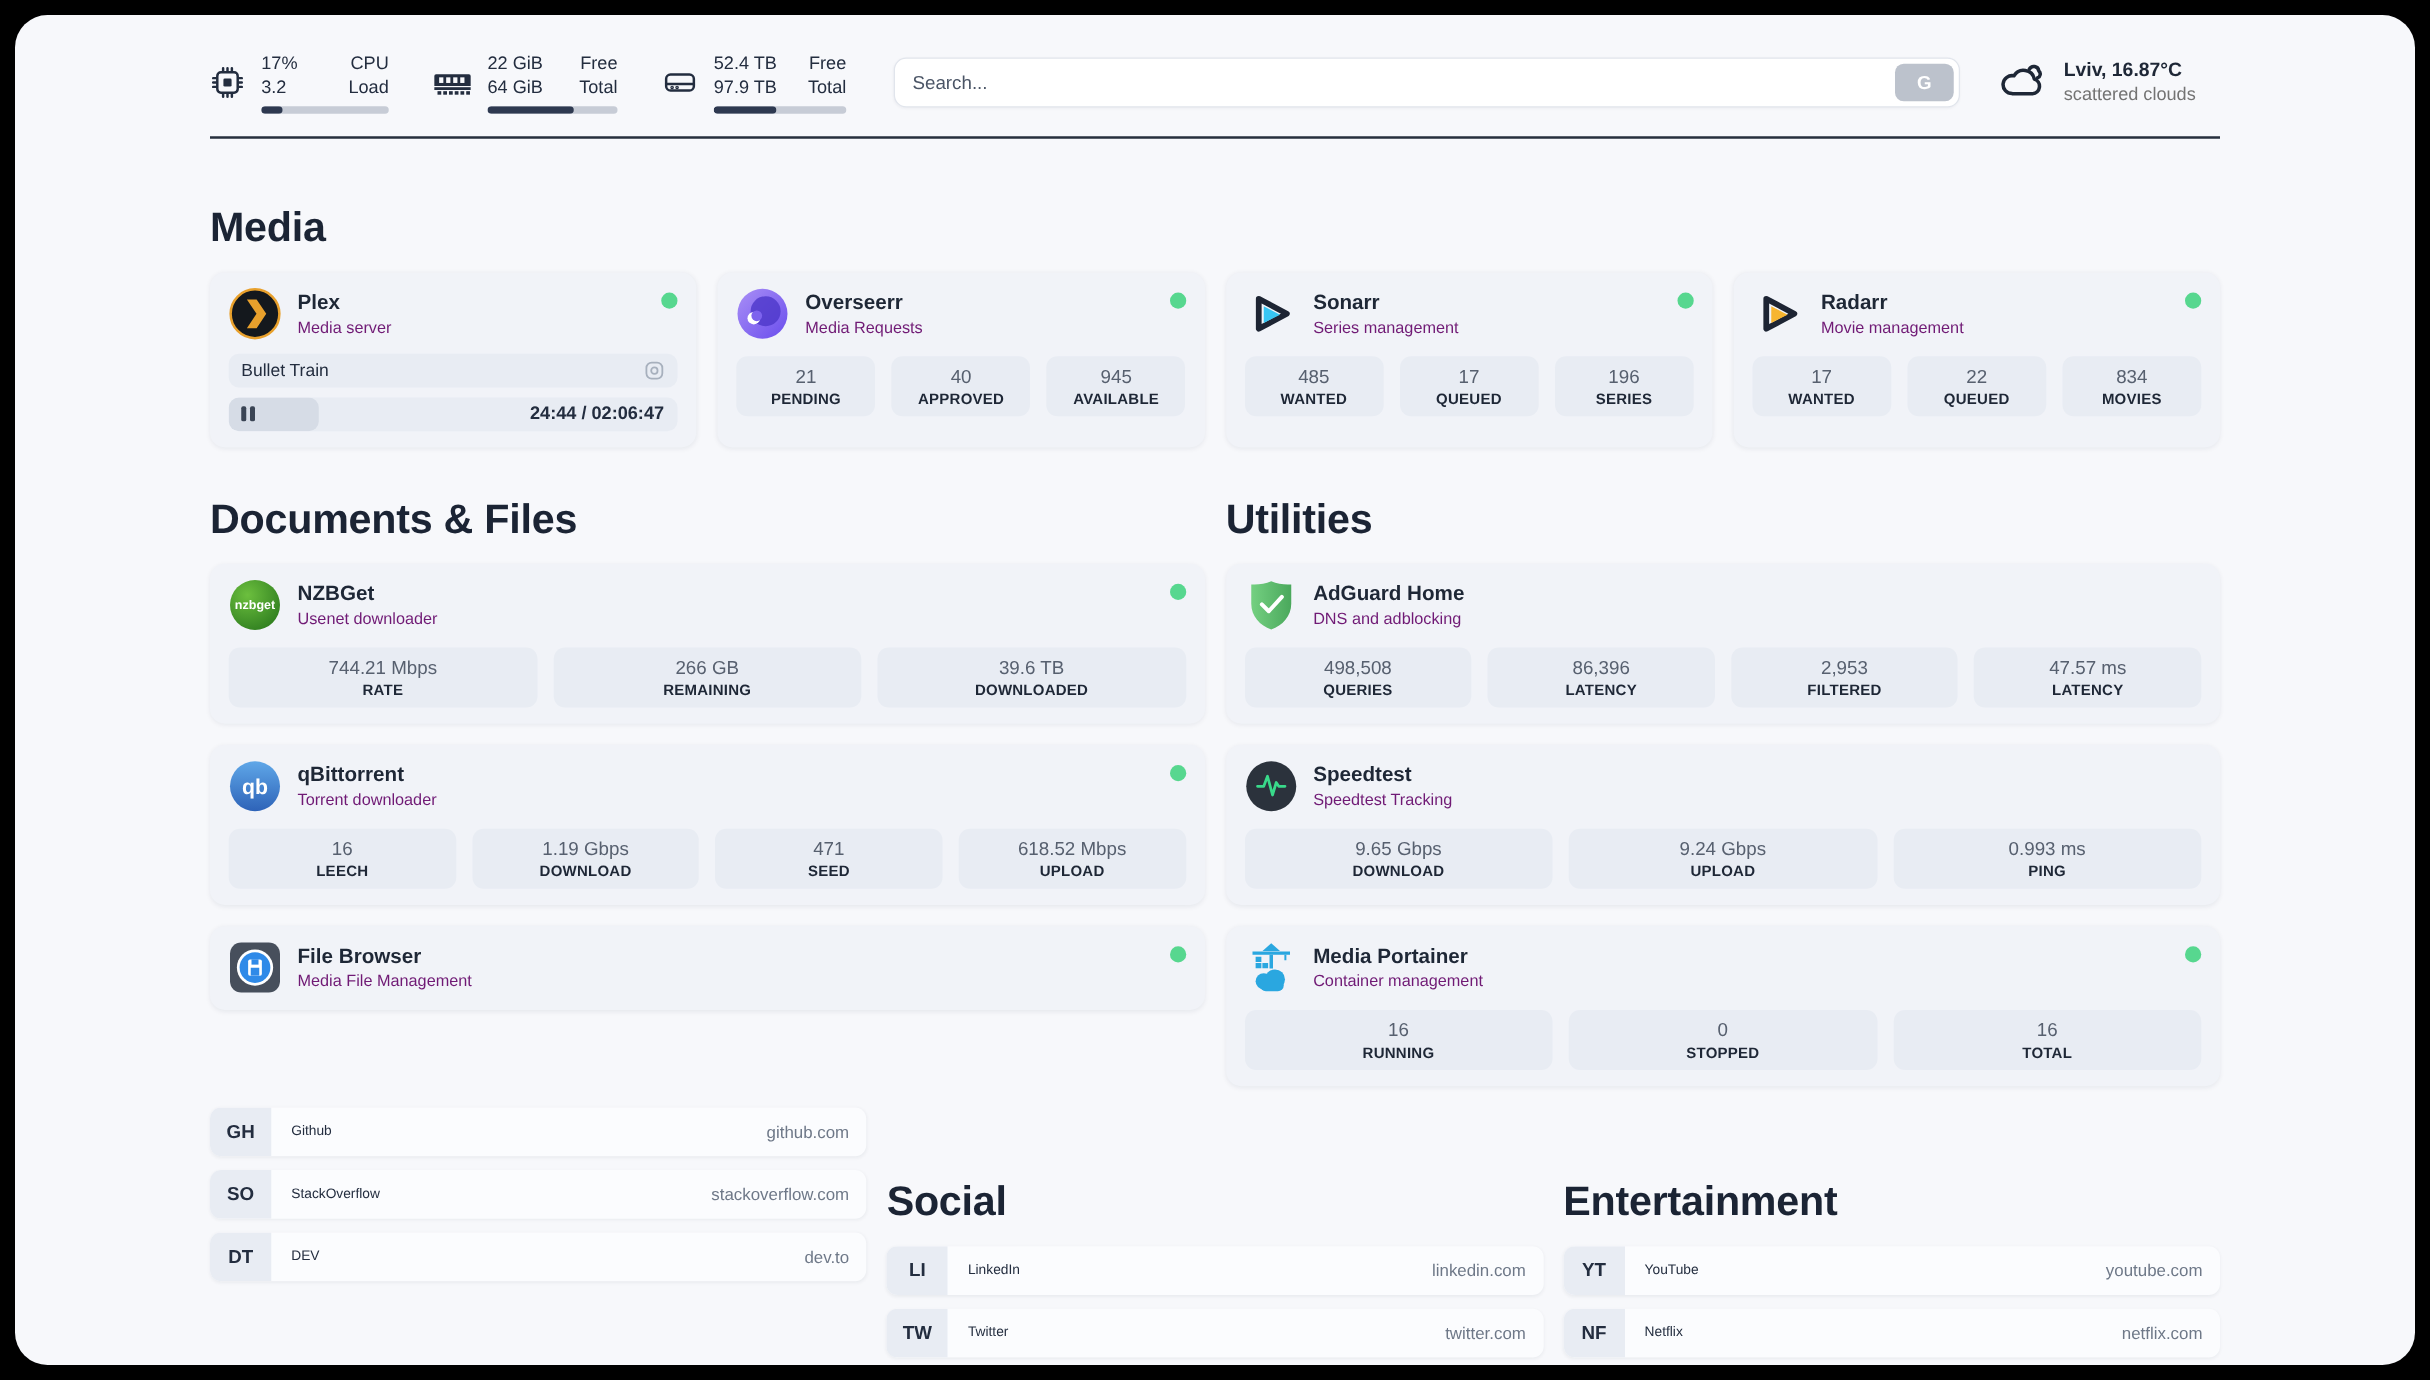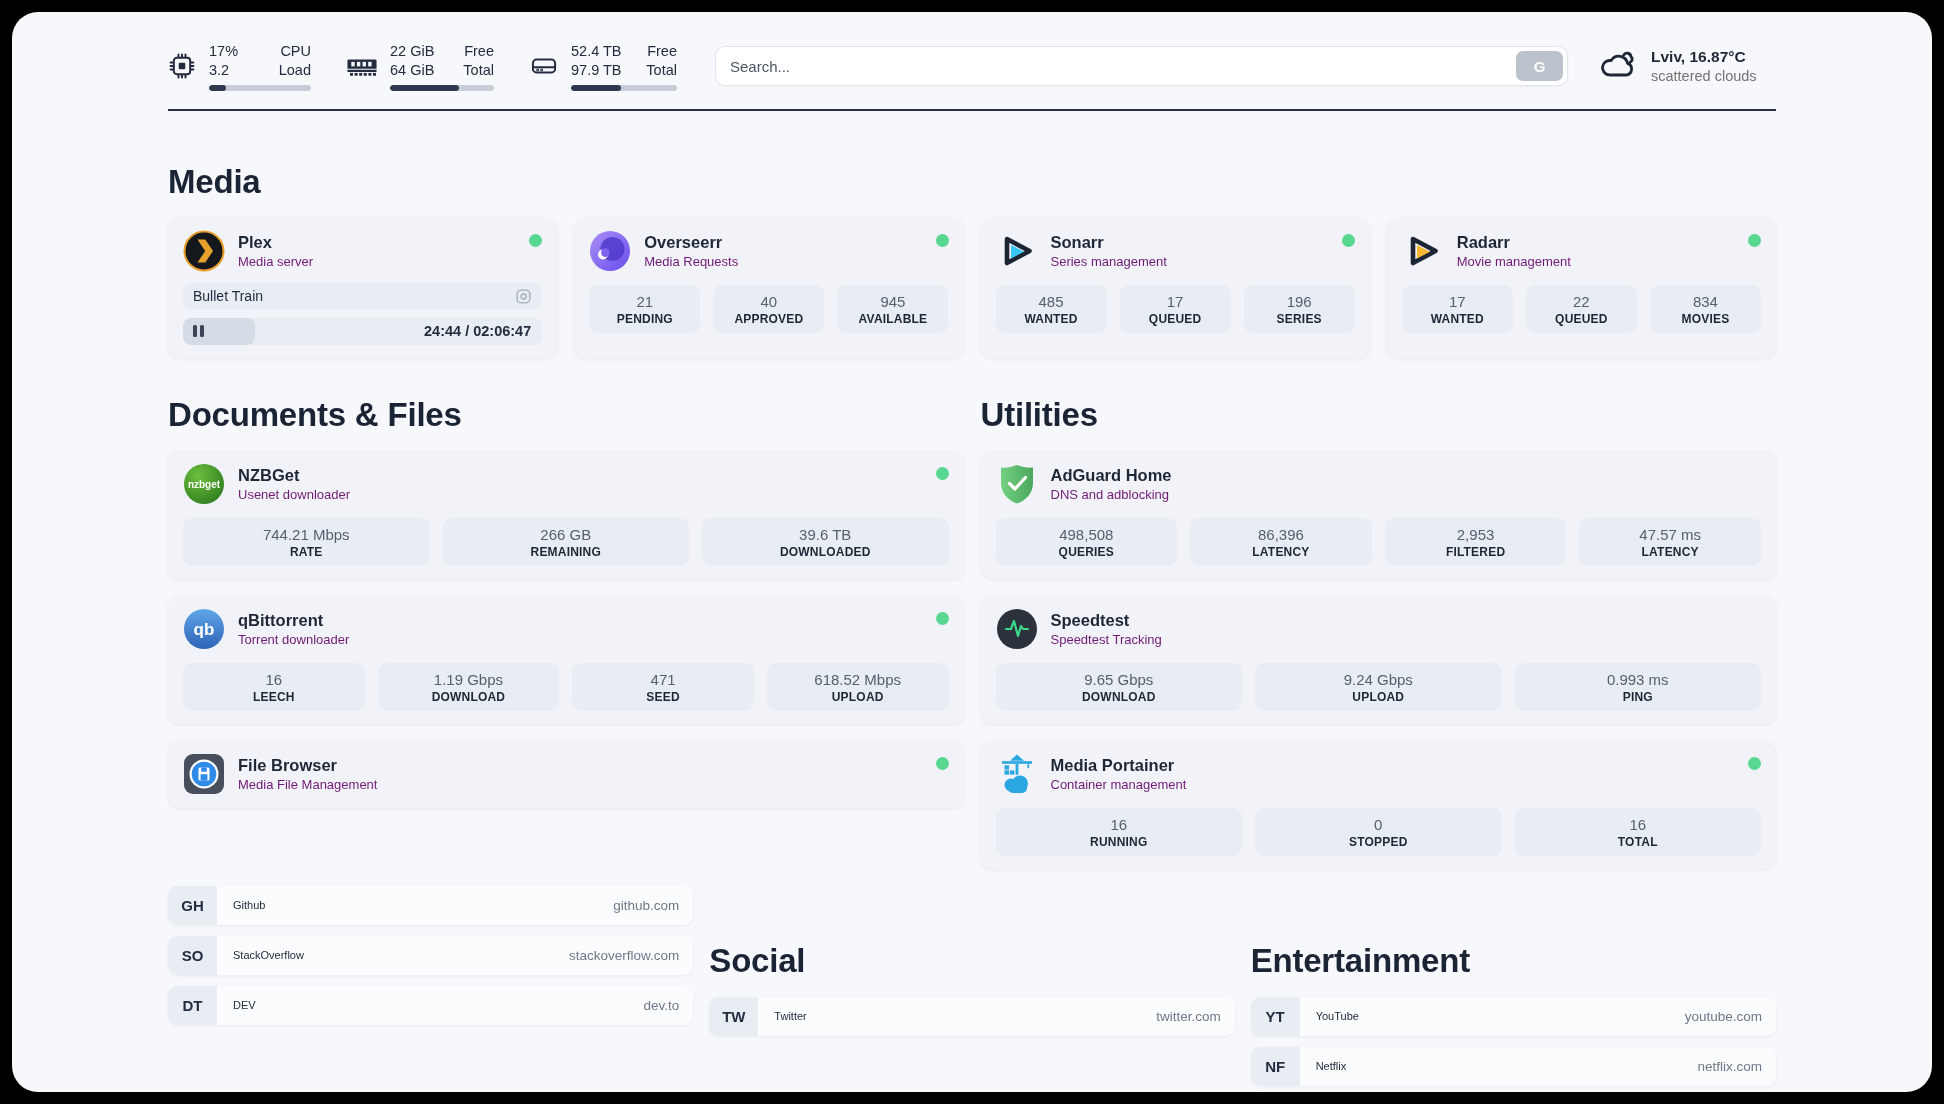--- a/index.html
+++ b/index.html
@@ -550,20 +550,25 @@
       <a class="bm-row">
         <span class="bm-abbr">DT</span>
         <span class="bm-name">DEV</span>
         <span class="bm-url">dev.to</span>
       </a>
     </div>
 
     <div class="bm-col">
       <h2 class="section">Social</h2>
       <a class="bm-row">
+        <span class="bm-abbr">LI</span>
+        <span class="bm-name">LinkedIn</span>
+        <span class="bm-url">linkedin.com</span>
+      </a>
+      <a class="bm-row">
         <span class="bm-abbr">TW</span>
         <span class="bm-name">Twitter</span>
         <span class="bm-url">twitter.com</span>
       </a>
     </div>
 
     <div class="bm-col">
       <h2 class="section">Entertainment</h2>
       <a class="bm-row">
         <span class="bm-abbr">YT</span>

